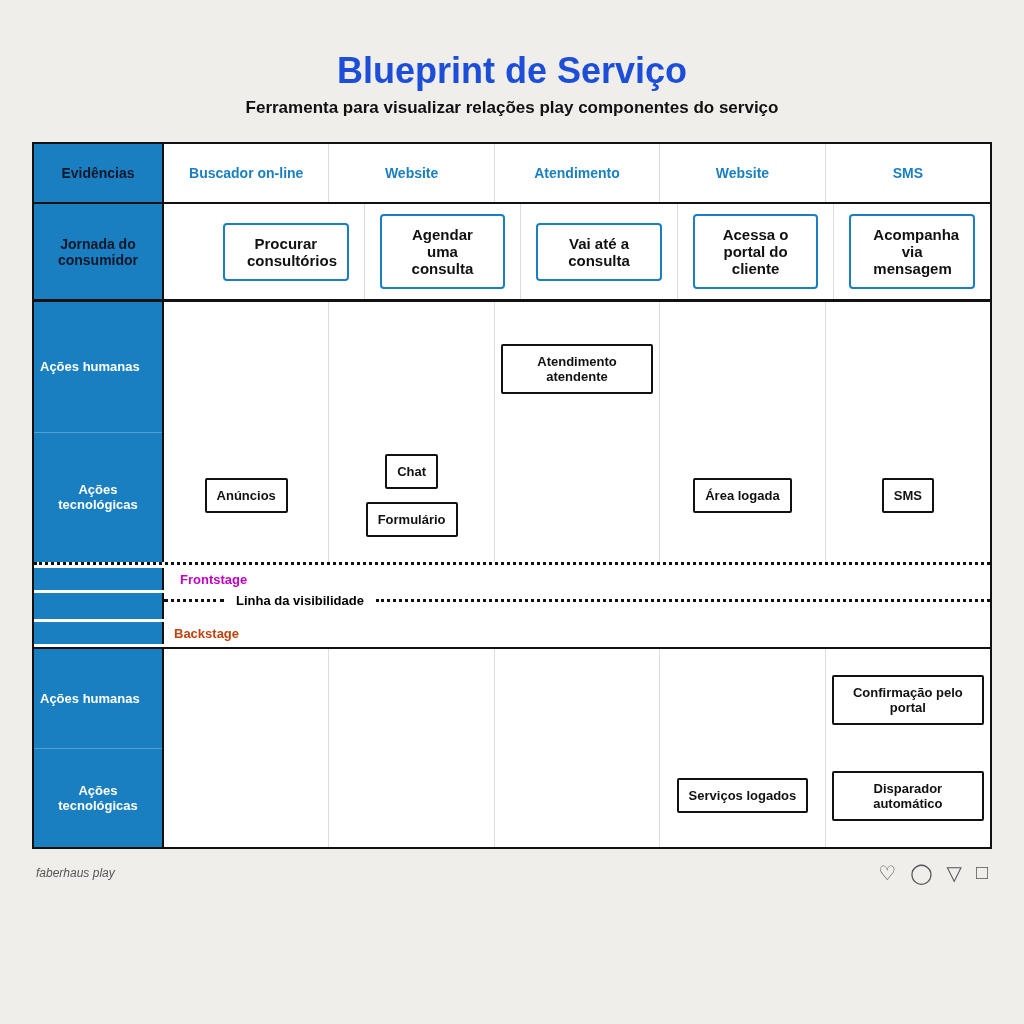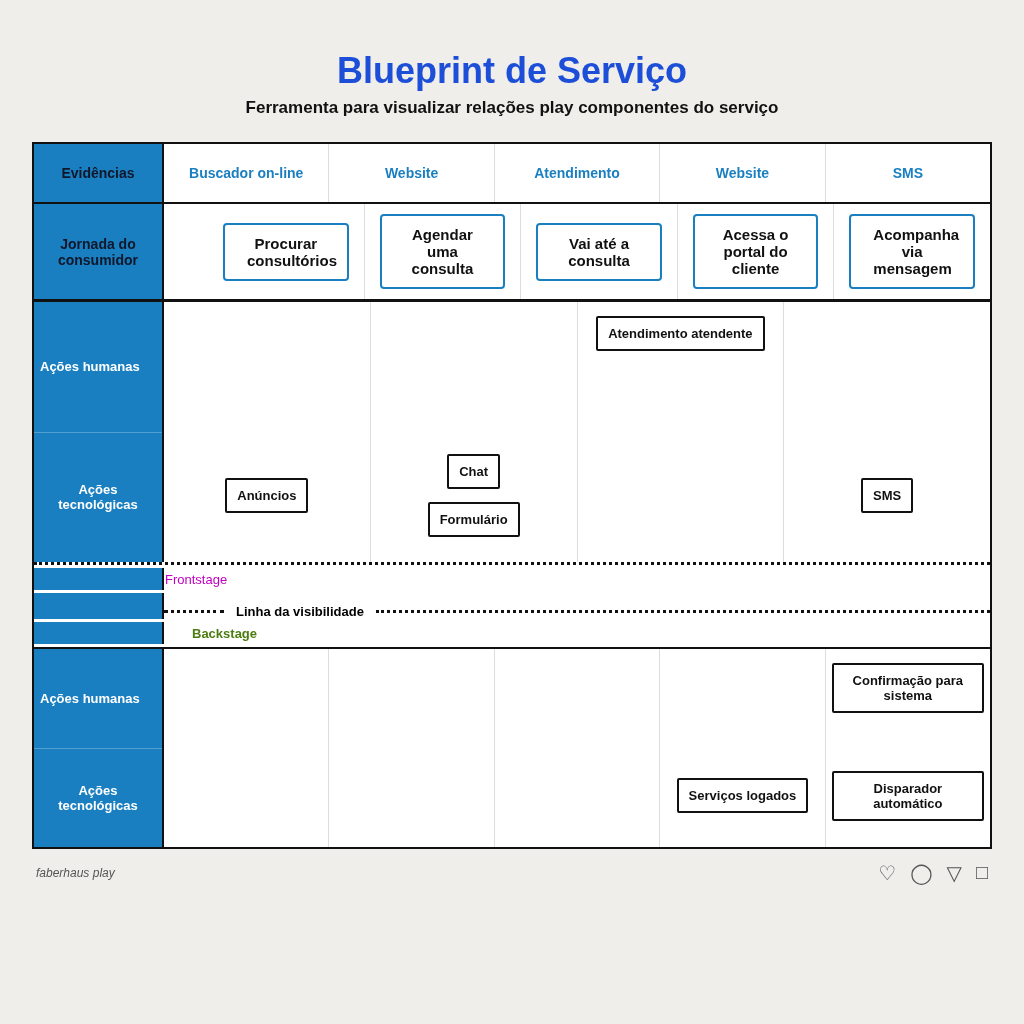--- a/index.html
+++ b/index.html
@@ -185,20 +185,21 @@
       border-right: 1px solid #ddd;
     }
     .big-section-col:last-child {
       border-right: none;
     }
     .col-top-half {
       flex: 1;
       display: flex;
       flex-direction: column;
       align-items: center;
+      justify-content: center;
       width: 100%;
       padding: 10px 0 6px;
     }
     .col-bot-half {
       flex: 1;
       display: flex;
       flex-direction: column;
       align-items: center;
       justify-content: center;
       width: 100%;
@@ -287,49 +288,55 @@
           </div>
         </div>
 
         <div class="big-section-col">
           <div class="col-top-half" style="gap:6px;">
             <div class="action-box">Atendimento atendente</div>
           </div>
           <div class="col-bot-half"></div>
         </div>
 
+        <div class="big-section-col">
+          <div class="col-top-half"></div>
+          <div class="col-bot-half">
+            <div class="action-box">Área logada</div>
+          </div>
+        </div>
 
         <div class="big-section-col">
           <div class="col-top-half"></div>
           <div class="col-bot-half">
             <div class="action-box">SMS</div>
           </div>
         </div>
       </div>
     </div>
 
     <div style="border-top: 3px dotted #111; display: flex; flex-direction: column;">
 
       <div style="display: flex; align-items: center; padding: 3px 0;">
         <div style="min-width: 130px; max-width: 130px; background: #1a7fc1; min-height: 22px; border-right: 2px solid #111;"></div>
-        <span style="color: #c000c0; font-size: 13px; font-weight: 400; padding-left: 1px;">Frontstage</span>
-      </div>
-
-      <div style="display: flex; align-items: flex-end; width: 100%; padding: 0;">
+        <span style="color: #c000c0; font-size: 13px; font-weight: 700; padding-left: 16px;">Frontstage</span>
+      </div>
+
+      <div style="display: flex; align-items: flex-start; width: 100%; padding: 0;">
         <div style="min-width: 130px; max-width: 130px; background: #1a7fc1; min-height: 26px; border-right: 2px solid #111; display: flex; align-items: center;"></div>
         <div style="flex:1; display: flex; align-items: center;">
           <div style="width: 60px; border-top: 3px dotted #111;"></div>
           <span style="font-size: 13px; font-weight: 600; padding: 0 12px; white-space: nowrap;">Linha da visibilidade</span>
           <div style="flex:1; border-top: 3px dotted #111;"></div>
         </div>
       </div>
 
       <div style="display: flex; align-items: center; padding: 3px 0;">
         <div style="min-width: 130px; max-width: 130px; background: #1a7fc1; min-height: 22px; border-right: 2px solid #111;"></div>
-        <span style="color: #4d7c0f; font-size: 13px; font-weight: 700; padding-left: 28px;">Backstage</span>
+        <span style="color: #c2410c; font-size: 13px; font-weight: 700; padding-left: 10px;">Backstage</span>
       </div>
     </div>
 
     <div class="big-section" style="min-height: 200px; border-top: 2px solid #111;">
       <div class="big-section-labels">
         <div class="big-section-label">
           <span>Ações humanas</span>
         </div>
         <div class="big-section-label">
           <span>Ações tecnológicas</span>
@@ -353,21 +360,21 @@
 
         <div class="big-section-col">
           <div class="col-top-half"></div>
           <div class="col-bot-half">
             <div class="action-box">Serviços logados</div>
           </div>
         </div>
 
         <div class="big-section-col">
           <div class="col-top-half">
-            <div class="action-box">Confirmação para sistema</div>
+            <div class="action-box">Confirmação pelo portal</div>
           </div>
           <div class="col-bot-half">
             <div class="action-box">Disparador automático</div>
           </div>
         </div>
       </div>
     </div>
 
   </div>
 

